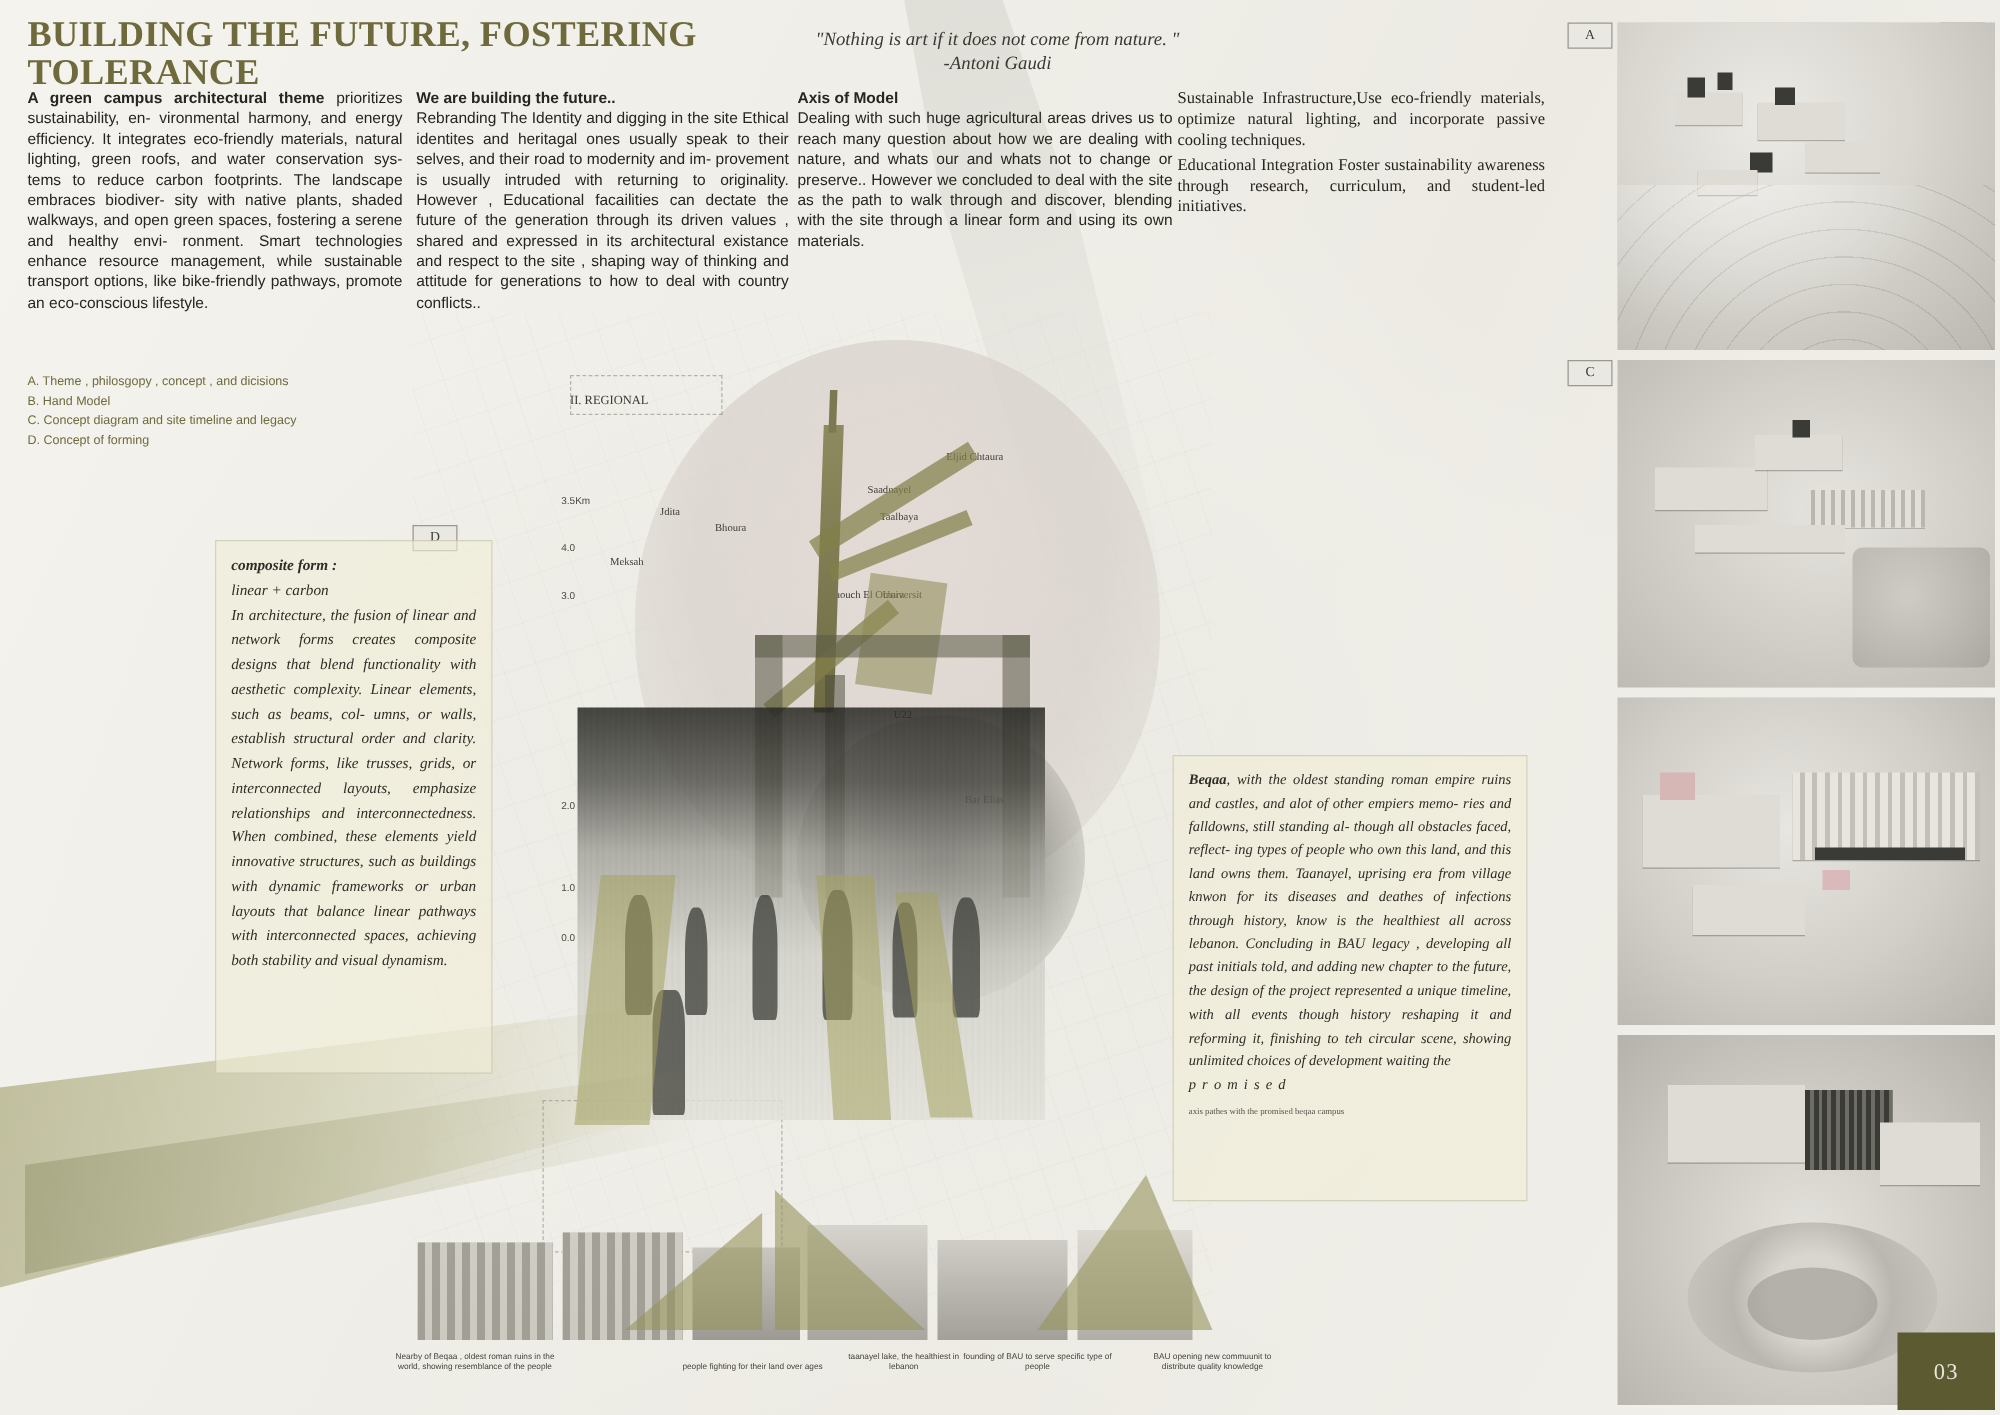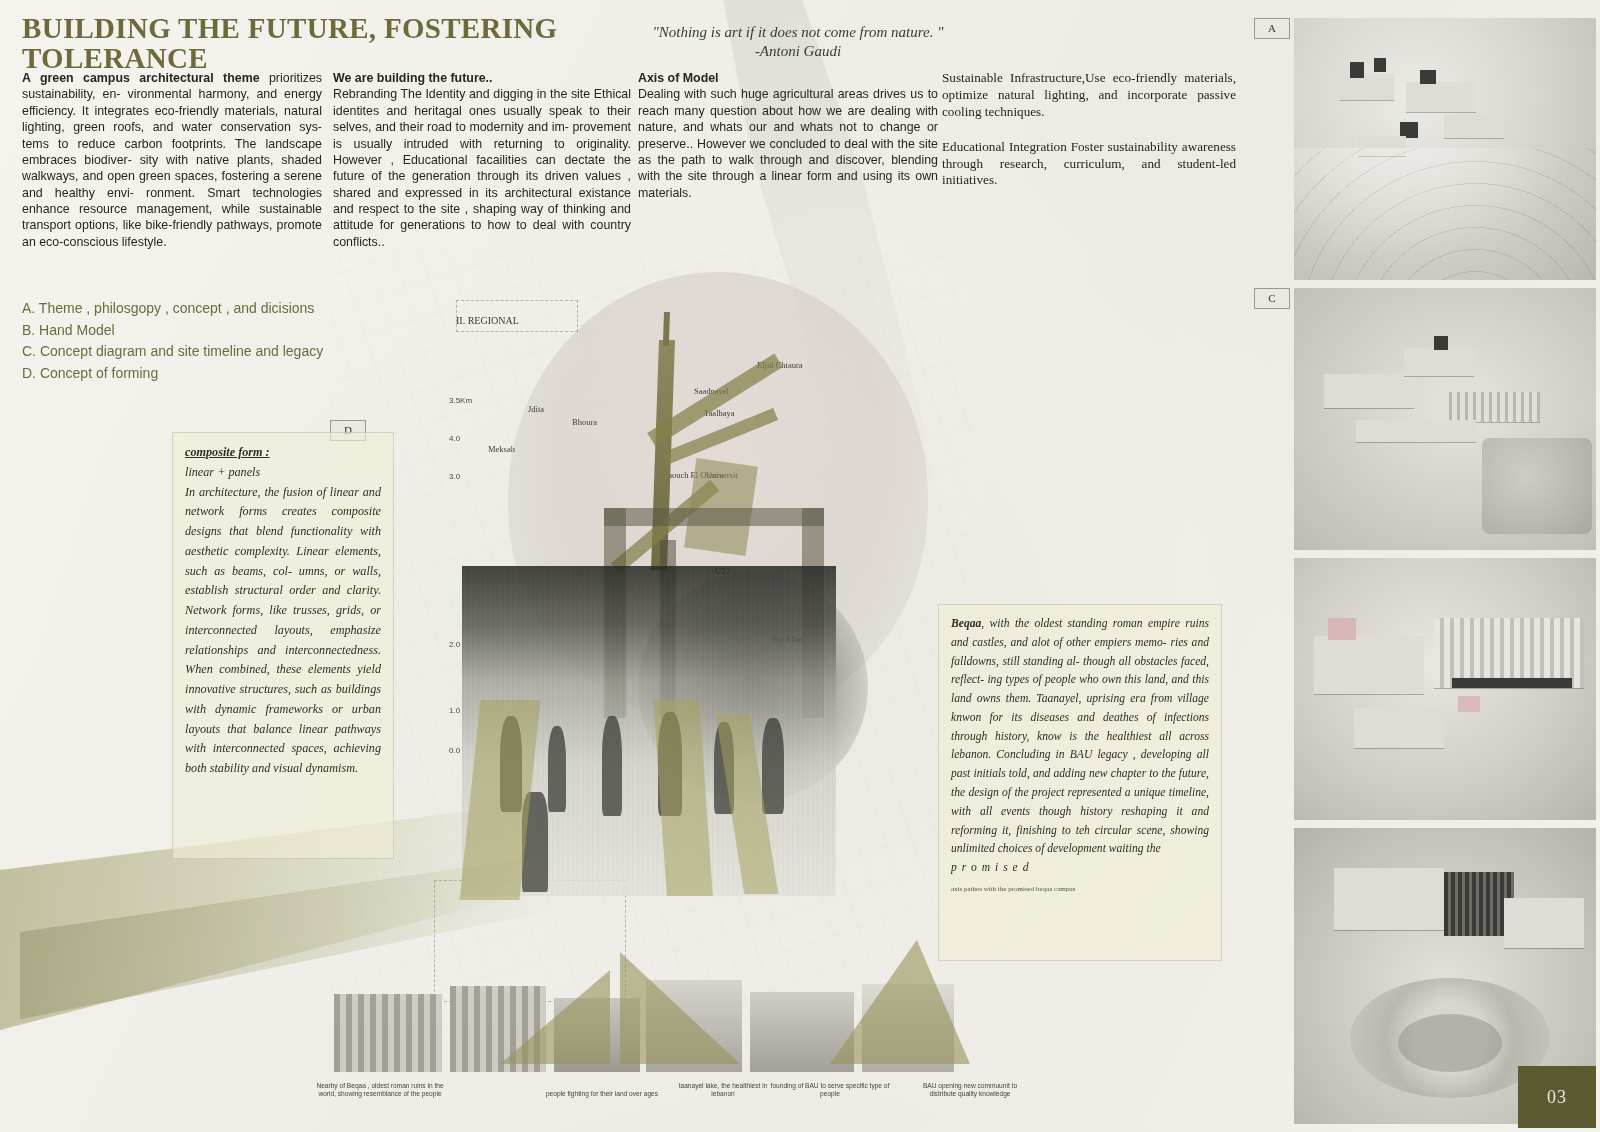--- a/index.html
+++ b/index.html
@@ -46,21 +46,21 @@
   .col{position:absolute;font-size:12.4px;line-height:1.32;color:#26261f;text-align:justify;}
   .col b,.col .b{font-weight:bold;}
   .c1{left:22px;top:70px;width:300px;}
   .c2{left:333px;top:70px;width:298px;}
   .c3{left:638px;top:70px;width:300px;}
   .c4{left:942px;top:70px;width:294px;font-family:"Liberation Serif", serif;font-size:13.2px;line-height:1.28;}
   .c3 .head{font-weight:bold;margin-bottom:0px;}
   .c2 .head{font-weight:bold;}
   .legend{
     position:absolute;left:22px;top:298px;width:330px;
-    font-size:14px;line-height:1.55;color:#6f6a3c;
+    font-size:10px;line-height:1.55;color:#6f6a3c;
   }
   
   .photos{position:absolute;right:0;top:0;width:355px;height:1132px;}
   .ph{position:absolute;right:4px;overflow:hidden;background:#cfcdc7;}
   .ph .inner{position:absolute;inset:0;}
   .tag{
     position:absolute;width:34px;height:19px;background:#e9e8e2;border:1px solid #9a988f;
     font-size:11px;color:#3a3a34;text-align:center;line-height:18px;
     font-family:"Liberation Serif", serif;
   }
@@ -87,21 +87,21 @@
     display:flex;align-items:center;justify-content:center;letter-spacing:1px;
   }
   
   .note{
     position:absolute;background:rgba(240,238,214,.62);
     border:1px solid rgba(160,157,120,.35);
     font-family:"Liberation Serif", serif;font-style:italic;
     color:#2e2e26;text-align:justify;
   }
   .note-d{left:172px;top:432px;width:196px;height:405px;padding:10px 12px;font-size:12.2px;line-height:1.62;}
-  .note-d .t{font-weight:bold;font-style:italic;text-decoration:underline;}
+  .note-d .t{font-weight:bold;font-style:italic;}
   .note-b{left:938px;top:604px;width:258px;height:335px;padding:10px 12px;font-size:11.6px;line-height:1.62;}
   .note-b .w{font-weight:bold;}
   .note-b .cap{font-size:7px;font-style:normal;color:#55544a;margin-top:6px;display:block;}
   .tagD{left:330px;top:420px;}
   
   .circle{
     position:absolute;left:508px;top:272px;width:420px;height:450px;border-radius:50% 50% 48% 48%;
     background:radial-gradient(ellipse at 50% 40%, rgba(226,216,211,.88) 0%, rgba(214,206,200,.65) 55%, rgba(205,199,193,.25) 85%, rgba(205,199,193,0) 100%);
   }
   .spire{
@@ -187,21 +187,21 @@
     <div>Rebranding The Identity and digging in the site Ethical identites and heritagal ones usually speak to their selves, and their road to modernity and im- provement is usually intruded with returning to originality. However , Educational facailities can dectate the future of the generation through its driven values ,  shared and expressed in its architectural existance and respect to the site , shaping way of thinking and attitude for generations to how to deal with country conflicts..</div>
   </div>
 
   <div class="col c3">
     <div class="head">Axis of Model</div>
     <div>Dealing with such huge agricultural areas drives us to reach many question about how we are dealing with nature, and whats our and whats not to change or preserve.. However we concluded to deal with the site as the path to walk through and discover, blending with the site through a linear form and using its own materials.</div>
   </div>
 
   <div class="col c4">
     <div>Sustainable Infrastructure,Use eco-friendly materials, optimize natural lighting, and incorporate passive cooling techniques.</div>
-    <div style="margin-top:18px">Educational Integration Foster sustainability awareness through research, curriculum, and student-led initiatives.</div>
+    <div style="margin-top:3px">Educational Integration Foster sustainability awareness through research, curriculum, and student-led initiatives.</div>
   </div>
 
   <div class="legend">
     <div>A. Theme , philosgopy , concept , and dicisions</div>
     <div>B. Hand Model</div>
     <div>C. Concept diagram and site timeline and legacy</div>
     <div>D. Concept of forming</div>
   </div>
 
   <div class="circle"></div>
@@ -273,21 +273,21 @@
     <div class="tl-cap" style="left:460px;width:120px">founding of BAU to serve specific type of people</div>
     <div class="tl-cap" style="left:600px;width:120px">BAU opening new commuunit to distribute quality knowledge</div>
   </div>
   <div class="greenwedge gw1"></div>
   <div class="greenwedge gw2"></div>
   <div class="greenwedge gw3"></div>
 
   <div class="tag tagD">D</div>
   <div class="note note-d">
     <div class="t">composite form :</div>
-    <div>linear   +   panels</div>
+    <div>linear   +   carbon</div>
     <div>In architecture, the fusion of linear and network forms creates composite designs that blend functionality with aesthetic complexity. Linear elements, such as beams, col- umns, or walls, establish structural order and clarity. Network forms, like trusses, grids, or interconnected layouts, emphasize relationships and interconnectedness. When combined, these elements yield innovative structures, such as buildings with dynamic frameworks or urban layouts that balance linear pathways with interconnected spaces, achieving both stability and visual dynamism.</div>
   </div>
 
   <div class="note note-b">
     <span class="w">Beqaa</span><span>, with the oldest standing roman empire ruins and castles, and alot of other empiers memo- ries and falldowns, still standing al- though all obstacles faced, reflect- ing types of people who own this land, and this land owns them. Taanayel, uprising era from village knwon for its diseases and deathes of infections through history, know is the healthiest all across lebanon. Concluding in BAU legacy , developing all past initials told, and adding new chapter to the future, the design of the project represented a unique timeline, with all events though history reshaping it and reforming it, finishing to teh circular scene, showing unlimited choices of development waiting the</span>
     <div style="text-align:left;letter-spacing:1px">p r o m i s e d</div>
     <span class="cap">axis  pathes with the promised beqaa campus</span>
   </div>
 
   <div class="photos">

